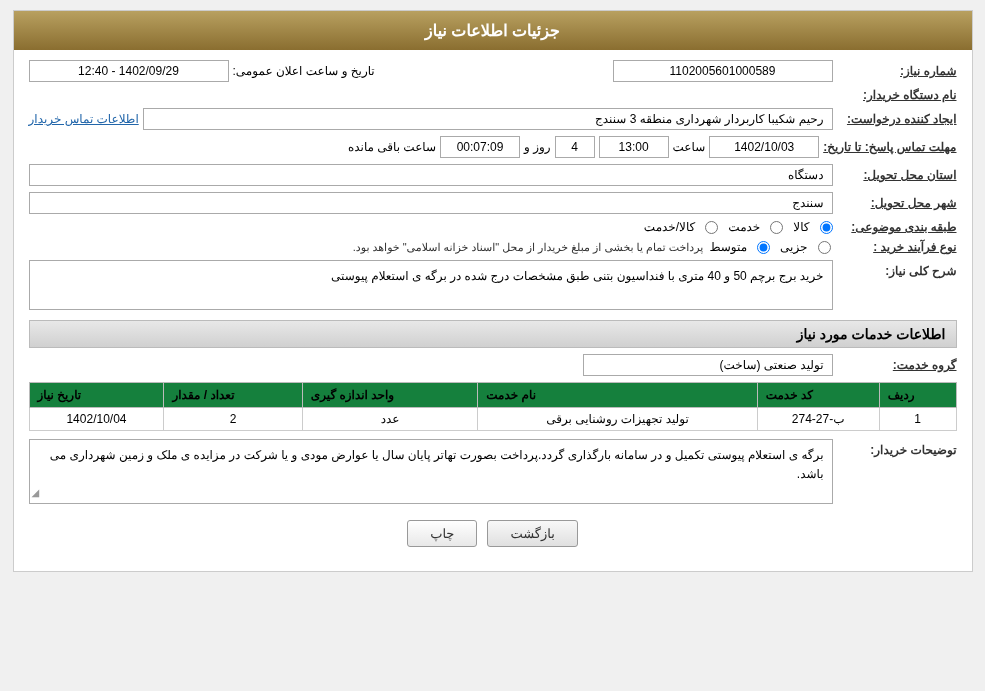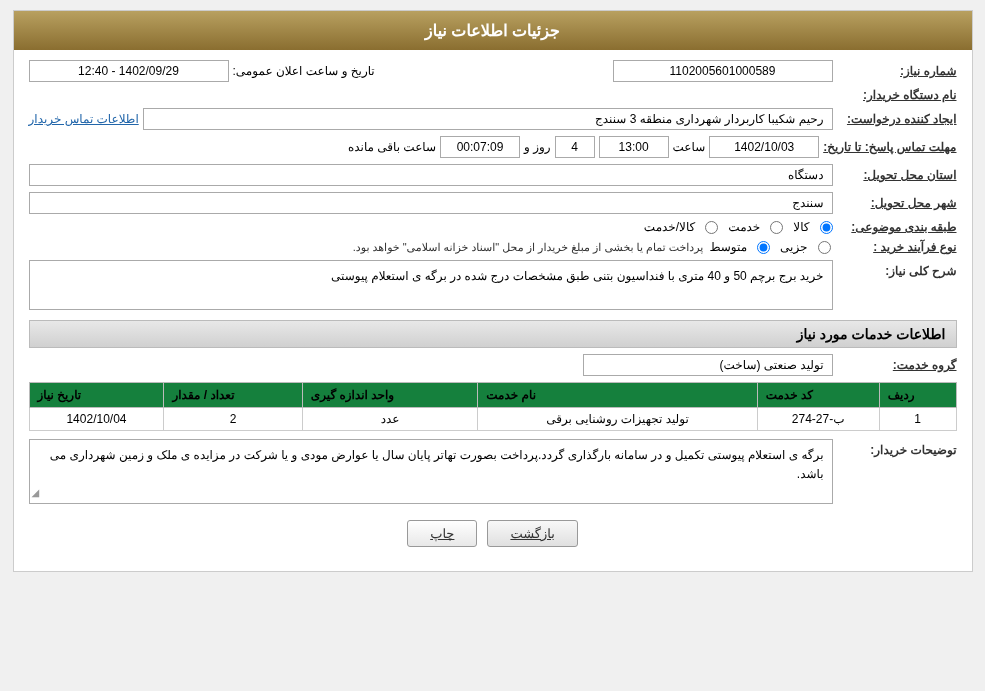--- a/index.html
+++ b/index.html
@@ -149,21 +149,20 @@
       gap: 10px;
       padding: 10px 0 14px 0;
     }
     .btn {
       padding: 5px 22px;
       font-size: 13px;
       border: 1px solid #999;
       cursor: pointer;
       border-radius: 3px;
       font-family: Tahoma, Arial, sans-serif;
-      text-decoration: underline;
     }
     .btn-print {
       background: linear-gradient(to bottom, #fff, #e8e8e8);
       color: #333;
     }
     .btn-back {
       background: linear-gradient(to bottom, #f8f8f8, #e0e0e0);
       color: #333;
     }
     .resize-handle {

